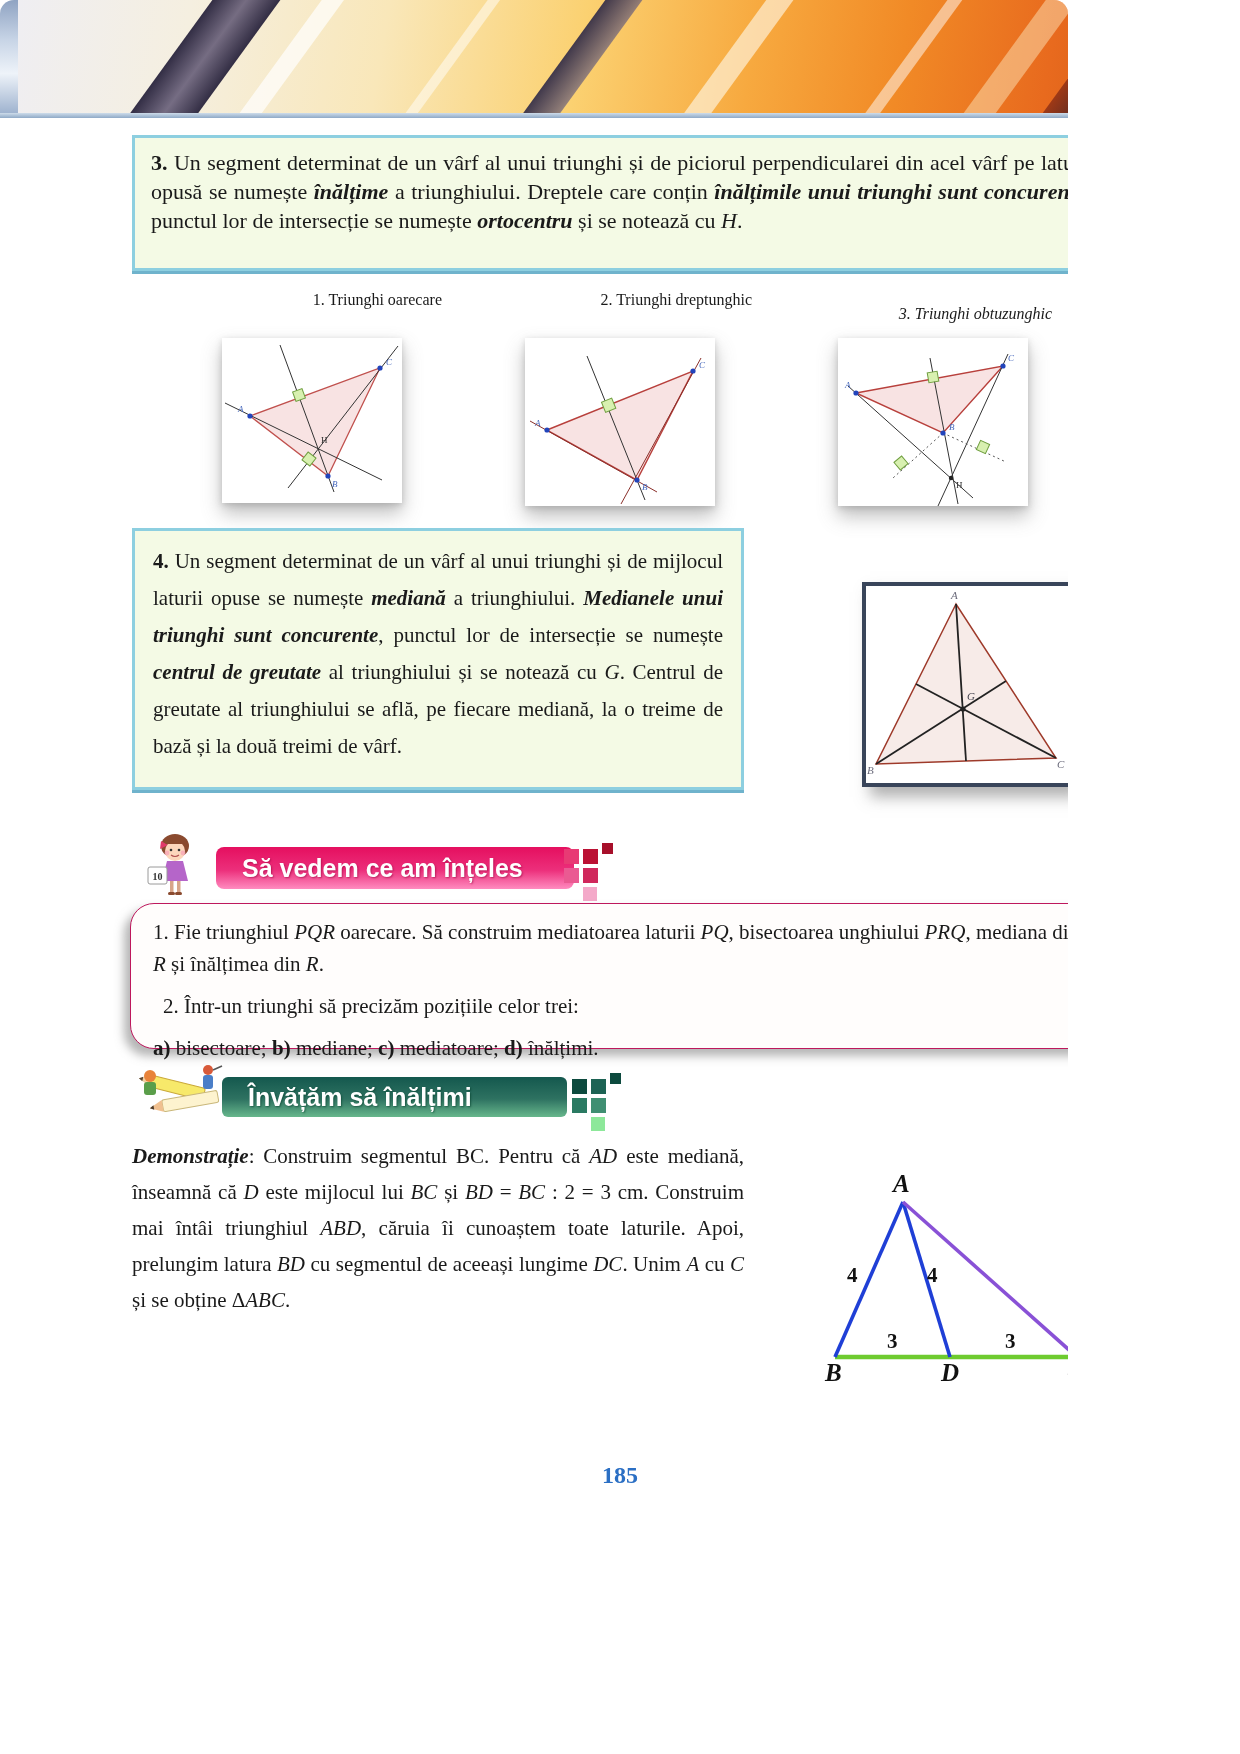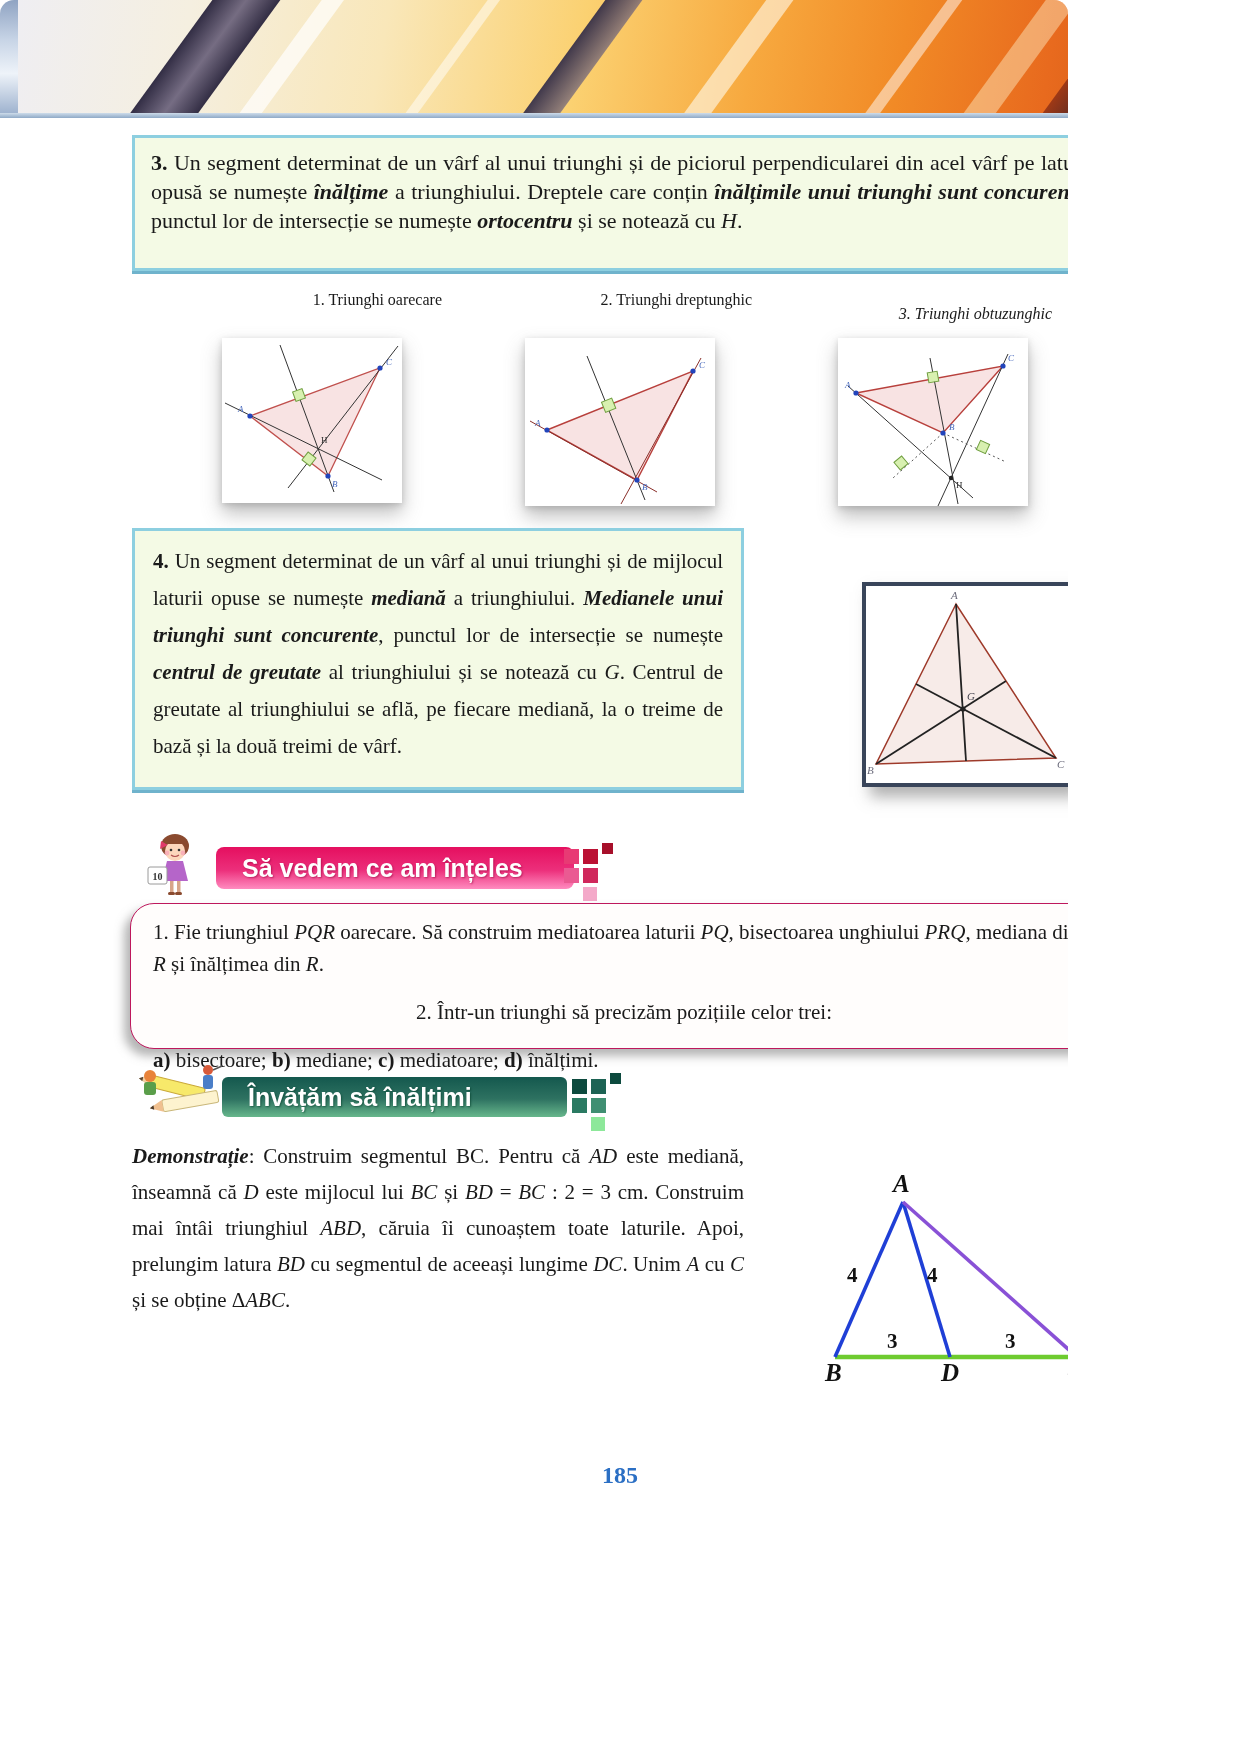--- a/index.html
+++ b/index.html
@@ -189,21 +189,21 @@
     <div class="px" style="left:0;top:6px;width:15px;height:15px;background:#e83a74;"></div>
     <div class="px" style="left:19px;top:6px;width:15px;height:15px;background:#bb1134;"></div>
     <div class="px" style="left:38px;top:0;width:11px;height:11px;background:#a70f2a;"></div>
     <div class="px" style="left:0;top:25px;width:15px;height:15px;background:#ea5a92;"></div>
     <div class="px" style="left:19px;top:25px;width:15px;height:15px;background:#d0285c;"></div>
     <div class="px" style="left:19px;top:44px;width:14px;height:14px;background:#f4a9c9;"></div>
   </div>
 
   <div class="exbox" style="left:130px;top:903px;width:988px;height:146px;">
     <p style="margin:0;"><span>1. Fie triunghiul </span><span class="si">PQR</span><span> oarecare. Să construim mediatoarea laturii </span><span class="si">PQ</span><span>, bisectoarea unghiului </span><span class="si">PRQ</span><span>, mediana din </span><span class="si">R</span><span> și înălțimea din </span><span class="si">R</span><span>.</span></p>
-    <p style="margin:16px;text-align:center;"><span>2. Într-un triunghi să precizăm pozițiile celor trei:</span></p>
+    <p style="margin:10px;"><span>2. Într-un triunghi să precizăm pozițiile celor trei:</span></p>
     <p style="margin:0;"><span class="sb">a)</span><span> bisectoare; </span><span class="sb">b)</span><span> mediane; </span><span class="sb">c)</span><span> mediatoare; </span><span class="sb">d)</span><span> înălțimi.</span></p>
   </div>
 
   <div style="position:absolute;left:130px;top:1060px;width:100px;height:64px;">
     <svg width="100" height="64" viewBox="0 0 100 64">
       <g transform="rotate(14 40 30)">
         <rect x="20" y="20" width="54" height="12" rx="2" fill="#f7e96a" stroke="#caa93a"></rect>
         <polygon points="20,20 7,26 20,32" fill="#f3cfa0"></polygon>
         <polygon points="11,23.7 7,26 11,28.3" fill="#5a4632"></polygon>
       </g>

